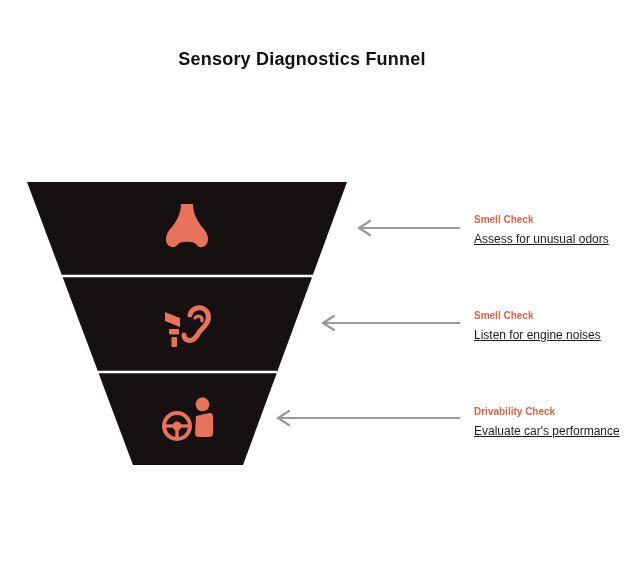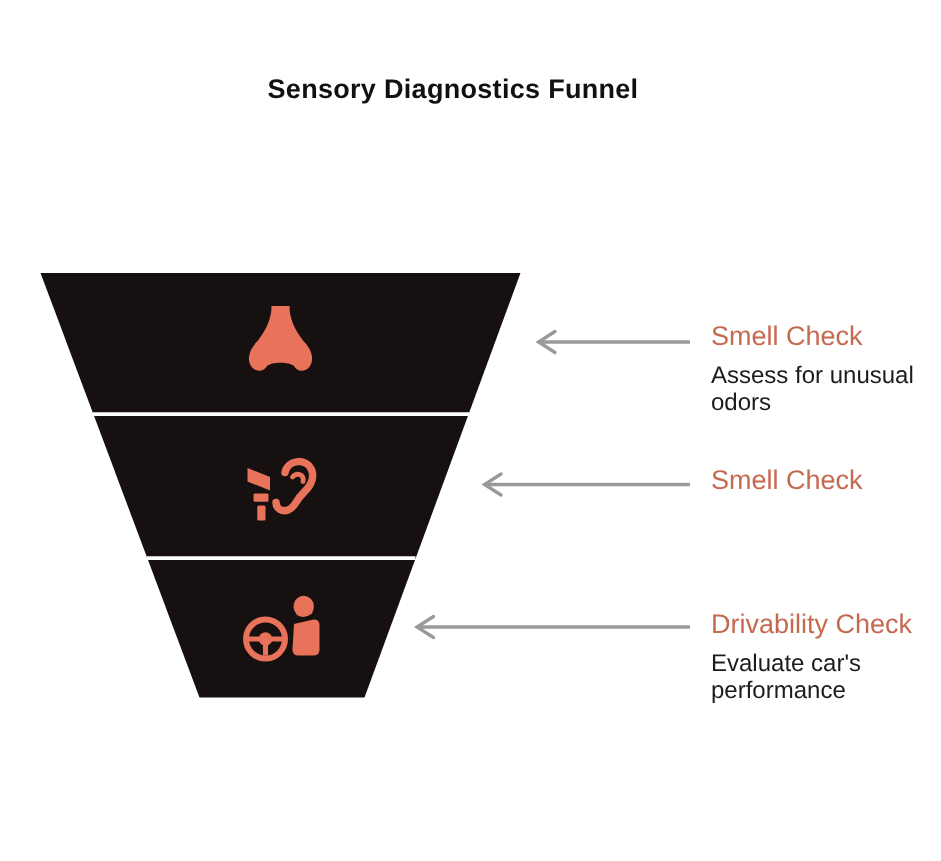--- a/index.html
+++ b/index.html
@@ -23,22 +23,22 @@
   }
   .endpoint-label.top{left:139px;top:121px;width:96px;}
   .endpoint-label.bottom{left:152px;top:497px;width:70px;}
   .diagram-svg{position:absolute;left:0;top:0;}
   .funnel-shape{fill:var(--funnel_fill);}
   .divider{stroke:var(--divider);stroke-width:2.5;}
   .icon-fill{fill:var(--icon_accent);}
   .icon-stroke{stroke:var(--icon_accent);fill:none;}
   .arrow-line{stroke:var(--arrow);stroke-width:2.2;fill:none;}
   .stage-label{position:absolute;left:474px;width:150px;}
-  .stage-label .head{font-size:18px;font-weight:normal;color:var(--label_accent);}
-  .stage-label .desc{font-size:16px;color:var(--description_text);margin-top:7px;}
+  .stage-label .head{font-size:10px;font-weight:bold;color:var(--label_accent);}
+  .stage-label .desc{font-size:12px;color:var(--description_text);margin-top:7px;text-decoration:underline;}
   .s0{top:214px;} .s1{top:310px;} .s2{top:406px;}
 </style>
 </head>
 <body>
 
 <div class="canvas">
 
   <div class="title">Sensory Diagnostics Funnel</div>
 
 
@@ -92,20 +92,21 @@
       <polyline class="arrow-line" stroke-linecap="round" points="289,411 278,418 289,425"></polyline>
     </g>
   </svg>
 
   <div class="stage-label s0">
     <div class="head">Smell Check</div>
     <div class="desc">Assess for unusual odors</div>
   </div>
   <div class="stage-label s1">
     <div class="head">Smell Check</div>
+    <div class="desc">Listen for engine noises</div>
   </div>
   <div class="stage-label s2">
     <div class="head">Drivability Check</div>
     <div class="desc">Evaluate car's performance</div>
   </div>
 
 
 </div>
 
 </body></html>

